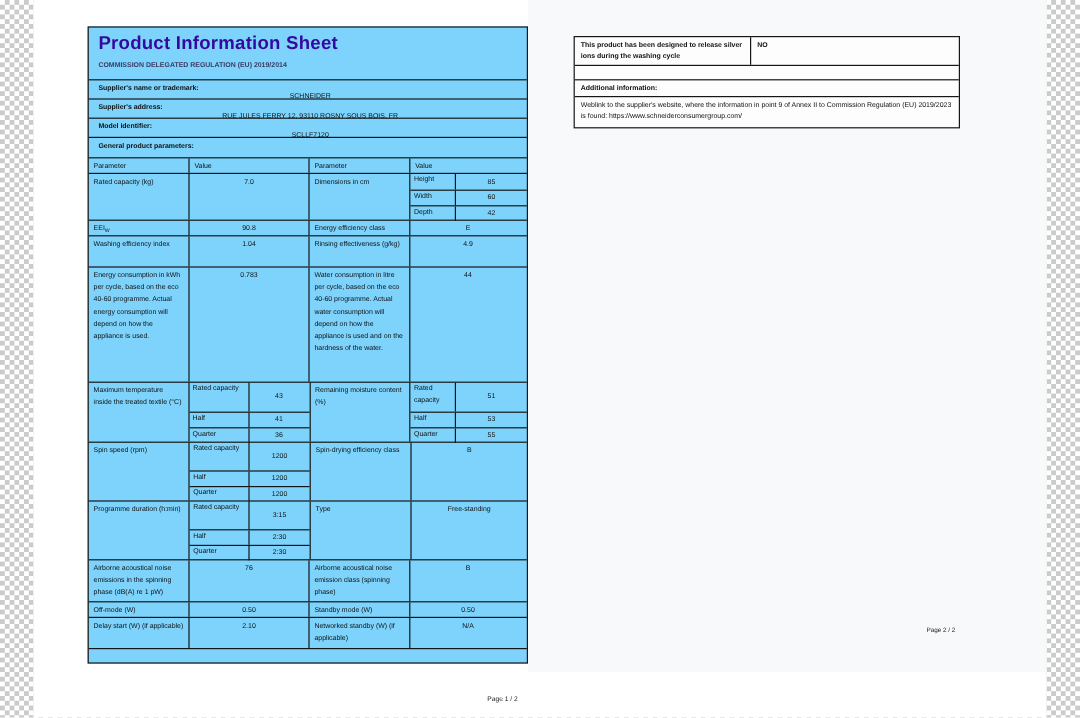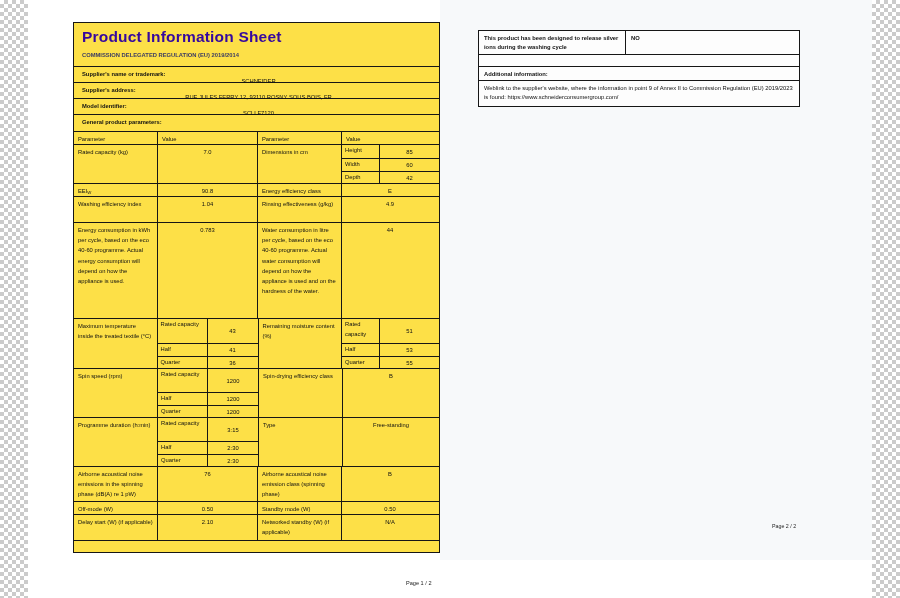--- a/index.html
+++ b/index.html
@@ -8,21 +8,21 @@
     font-family:"Liberation Sans",sans-serif;color:#111;
     background:repeating-conic-gradient(#cbcbcb 0% 25%, #ffffff 0% 50%);
     background-size:8px 8px;
   }
   .sheet1{position:absolute;left:28px;top:0;width:844px;height:598px;background:#ffffff;}
   .sheet2{position:absolute;left:440px;top:0;width:432px;height:560px;background:#f7f9fa;}
 
   
   #p1table{
     position:absolute;left:73px;top:22px;width:367px;height:531px;
-    border:1.5px solid #161616;background:#fde047;box-sizing:border-box;
+    border:1.5px solid #161616;background:#7dd3fc;box-sizing:border-box;
   }
   .row{display:flex;box-sizing:border-box;}
   .bt{border-top:1px solid #161616;}
   .bl{border-left:1px solid #161616;}
   .c{box-sizing:border-box;padding:2px 4px;font-size:5.8px;line-height:10.2px;overflow:hidden;}
   .b{font-weight:bold;}
   .titleblock{height:43px;box-sizing:border-box;padding:5px 8px 0 8px;}
   .title{font-size:15.5px;font-weight:bold;color:#35089f;letter-spacing:0.2px;}
   .subtitle{font-size:5.8px;color:#3b3b63;margin-top:6px;font-weight:bold;}
   .inforow{height:16px;box-sizing:border-box;padding:4px 8px 0 8px;font-size:5.8px;line-height:7px;}

